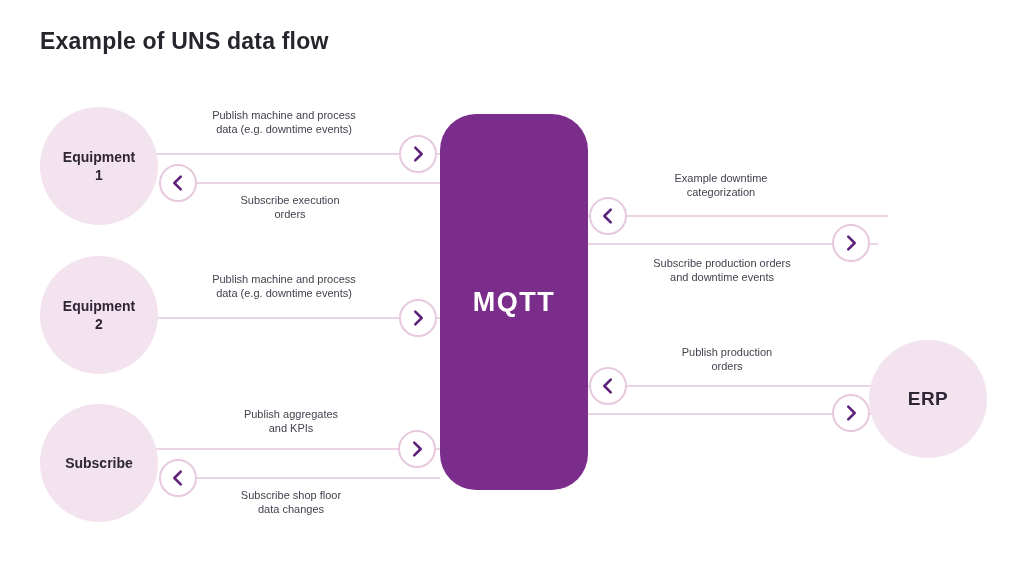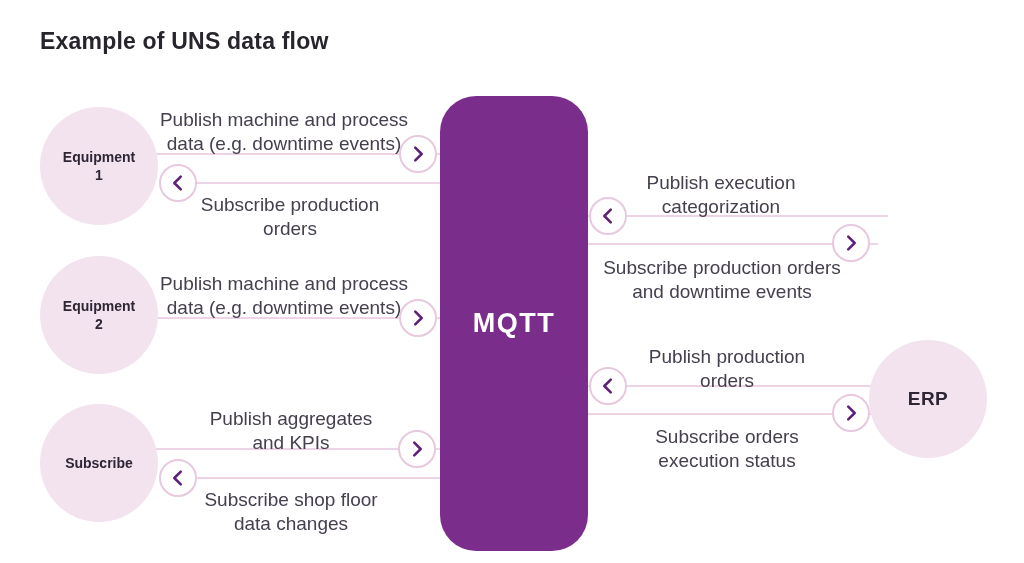--- a/index.html
+++ b/index.html
@@ -38,23 +38,23 @@
     font-size: 14px;
     font-weight: bold;
     color: #2e2535;
     line-height: 1.3;
     white-space: pre-line;
   }
   .node-label.big { font-size: 19px; letter-spacing: 0.5px; }
   .hub {
     position: absolute;
     left: 440px;
-    top: 96px;
+    top: 114px;
     width: 148px;
-    height: 455px;
+    height: 376px;
     border-radius: 36px;
     background: #7b2d8c;
     display: flex;
     align-items: center;
     justify-content: center;
     z-index: 2;
   }
   .hub-label {
     color: #ffffff;
     font-size: 27px;
@@ -77,21 +77,21 @@
     display: flex;
     align-items: center;
     justify-content: center;
     z-index: 3;
   }
   .arrow-badge svg { display: block; }
   .flow-label {
     position: absolute;
     width: 260px;
     text-align: center;
-    font-size: 19px;
+    font-size: 11px;
     line-height: 1.28;
     color: #46404e;
     white-space: pre-line;
     z-index: 2;
   }
 </style>
 </head>
 <body>
 
 <div class="canvas">
@@ -171,31 +171,29 @@
       </svg>
   </div>
   <div class="arrow-badge" style="left:832px; top:394px;">
     <svg width="22" height="22" viewBox="0 0 24 24" fill="none" stroke="#5e2179" stroke-width="2.8" stroke-linecap="round" stroke-linejoin="round">
         <path d="M9 5l7 7-7 7"></path>
       </svg>
   </div>
 
   <div class="flow-label" style="left:154px; top:108px;">Publish machine and process
 data  (e.g. downtime events)</div>
-  <div class="flow-label" style="left:160px; top:193px;">Subscribe production
+  <div class="flow-label" style="left:160px; top:193px;">Subscribe execution
 orders</div>
   <div class="flow-label" style="left:154px; top:272px;">Publish machine and process
 data (e.g. downtime events)</div>
   <div class="flow-label" style="left:161px; top:488px;">Subscribe shop floor
 data changes</div>
   <div class="flow-label" style="left:161px; top:407px;">Publish aggregates
 and KPIs</div>
 
-  <div class="flow-label" style="left:591px; top:171px;">Publish execution
+  <div class="flow-label" style="left:591px; top:171px;">Example downtime
 categorization</div>
   <div class="flow-label" style="left:592px; top:256px;">Subscribe production orders
 and downtime events</div>
   <div class="flow-label" style="left:597px; top:345px;">Publish production
 orders</div>
-  <div class="flow-label" style="left:597px; top:425px;">Subscribe orders
-execution status</div>
 
 </div>
 
 </body></html>

